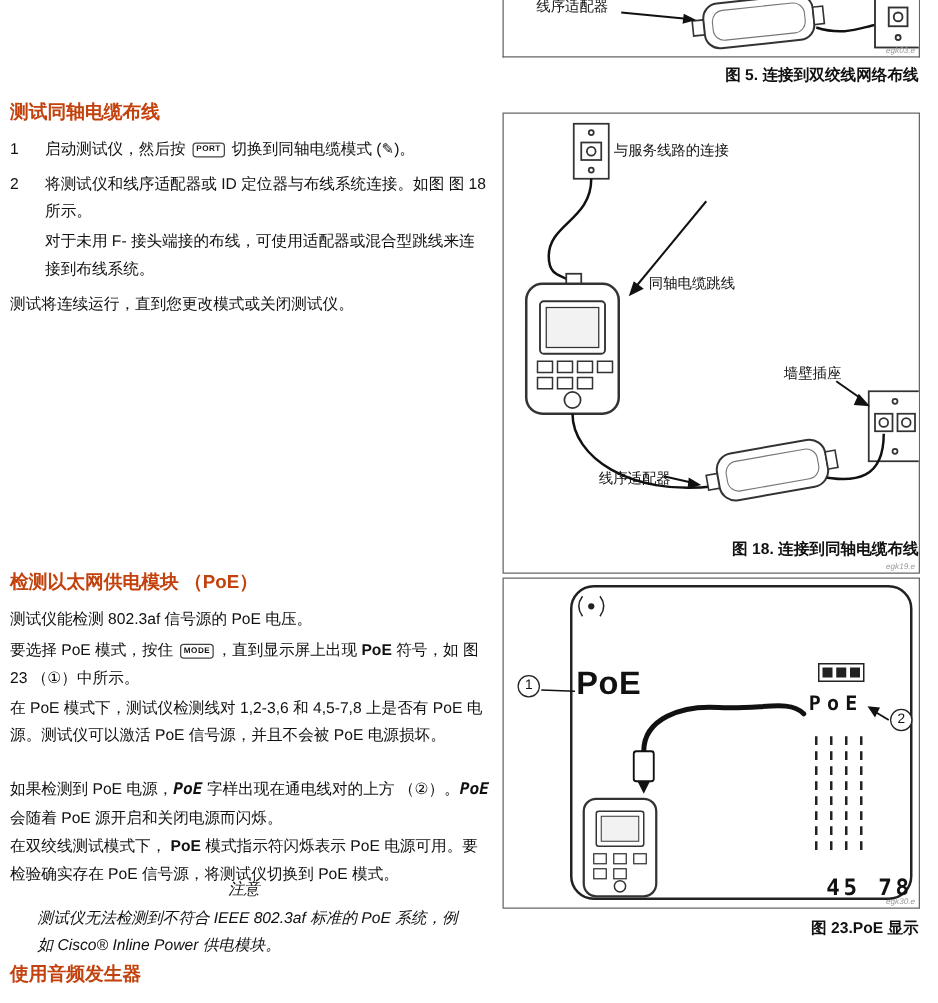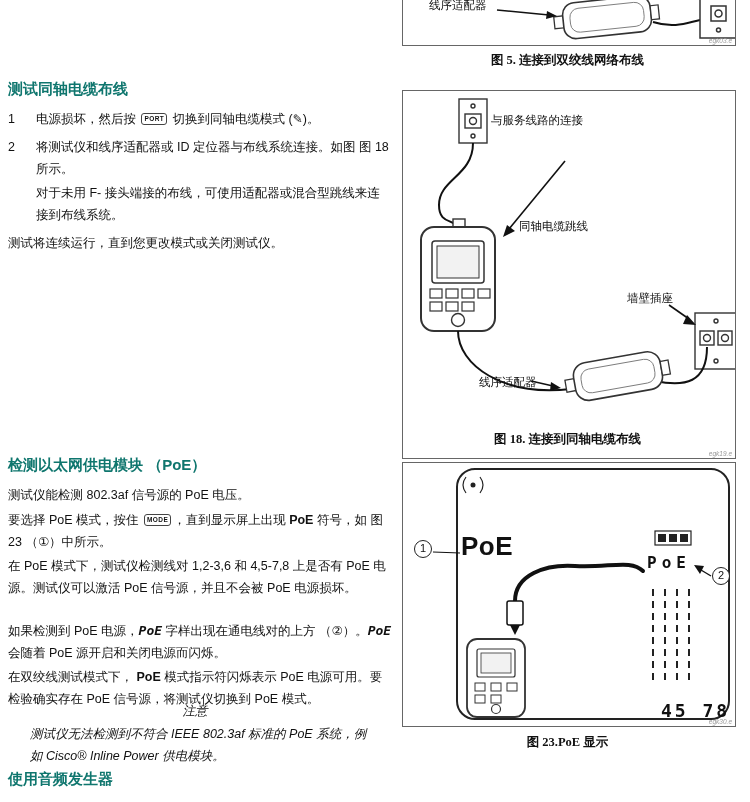--- a/index.html
+++ b/index.html
@@ -1,52 +1,52 @@
 <!DOCTYPE html>
 <html><head>
 <meta charset="utf-8">
 <style>
   * { margin:0; padding:0; box-sizing:border-box; }
   body { background:#fff; font-family:"Liberation Sans","DejaVu Sans",sans-serif; }
   .page { position:relative; width:750px; height:802px; background:#fff; overflow:hidden; color:#111; }
 
-  .heading { position:absolute; color:#0f766e; font-weight:bold; font-size:15px; white-space:nowrap; }
+  .heading { position:absolute; color:#c2410c; font-weight:bold; font-size:15px; white-space:nowrap; }
   .para { position:absolute; font-size:12.5px; line-height:22px; color:#111; }
   .step { display:flex; }
   .step-num { width:28px; flex:none; }
   .step-body { flex:1; }
   .key-btn { display:inline-block; border:1px solid #444; border-radius:3px; font-size:6.5px; font-weight:bold;
              padding:0 2px; line-height:10px; vertical-align:2px; margin:0 2px; letter-spacing:0.4px; }
   .mode-glyph { font-size:12px; }
   .bold { font-weight:bold; }
   .seg { font-family:"DejaVu Sans Mono",monospace; font-weight:bold; font-style:italic; font-size:13px; }
   .note-center { position:absolute; width:390px; text-align:center; font-style:italic; font-size:12.5px; }
   .note-text { position:absolute; font-style:italic; font-size:12.5px; line-height:22px; }
 
   .fig-box { position:absolute; background:#fff; border:1px solid #666; }
   .fig-box svg { position:absolute; left:0; top:0; }
-  .caption { position:absolute; width:335px; text-align:center; font-weight:bold; font-size:12.5px; white-space:nowrap;font-family:Liberation Serif, serif; }
+  .caption { position:absolute; width:335px; text-align:right; font-weight:bold; font-size:12.5px; white-space:nowrap; }
   .fig-label { position:absolute; font-size:11.5px; white-space:nowrap; color:#111; }
   .fig-credit { position:absolute; right:3px; bottom:1px; font-size:6.5px; font-style:italic; color:#999; }
   .callout { position:absolute; width:18px; height:18px; border:1.3px solid #222; border-radius:50%;
              text-align:center; line-height:15px; font-size:11px; background:#fff; z-index:3; }
   .poe-big { position:absolute; font-weight:bold; font-size:26px; letter-spacing:0.5px; }
   .seg-poe { position:absolute; font-family:"DejaVu Sans Mono",monospace; font-weight:bold; font-size:16px; letter-spacing:5px; }
   .seg-digits { position:absolute; font-family:"DejaVu Sans Mono",monospace; font-weight:bold; font-size:18px; letter-spacing:3px; }
 </style>
 </head>
 <body>
 
 <div class="page">
 
   <div class="heading" style="left:8px; top:80px;">测试同轴电缆布线</div>
 
   <div class="para step" style="left:8px; top:108px; width:385px;">
     <span class="step-num">1</span>
-    <span class="step-body"><span>电源损坏，然后按 </span><span class="key-btn">PORT</span><span> 切换到同轴电缆模式 (</span><span class="mode-glyph">✎</span><span>)。</span></span>
+    <span class="step-body"><span>启动测试仪，然后按 </span><span class="key-btn">PORT</span><span> 切换到同轴电缆模式 (</span><span class="mode-glyph">✎</span><span>)。</span></span>
   </div>
 
   <div class="para step" style="left:8px; top:136px; width:385px;">
     <span class="step-num">2</span>
     <span class="step-body">将测试仪和线序适配器或 ID 定位器与布线系统连接。如图 图 18 所示。</span>
   </div>
 
   <div class="para" style="left:36px; top:182px; width:356px;">对于未用 F- 接头端接的布线，可使用适配器或混合型跳线来连接到布线系统。</div>
 
   <div class="para" style="left:8px; top:232px; width:385px;">测试将连续运行，直到您更改模式或关闭测试仪。</div>

